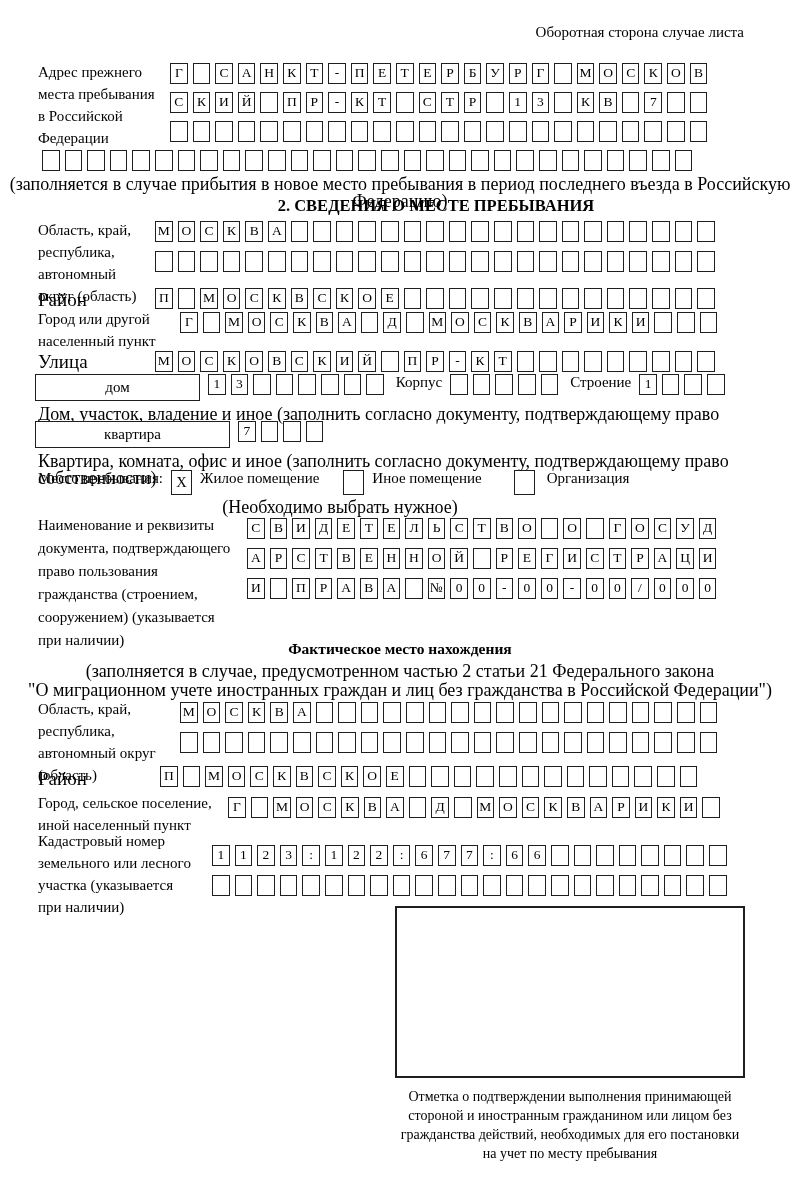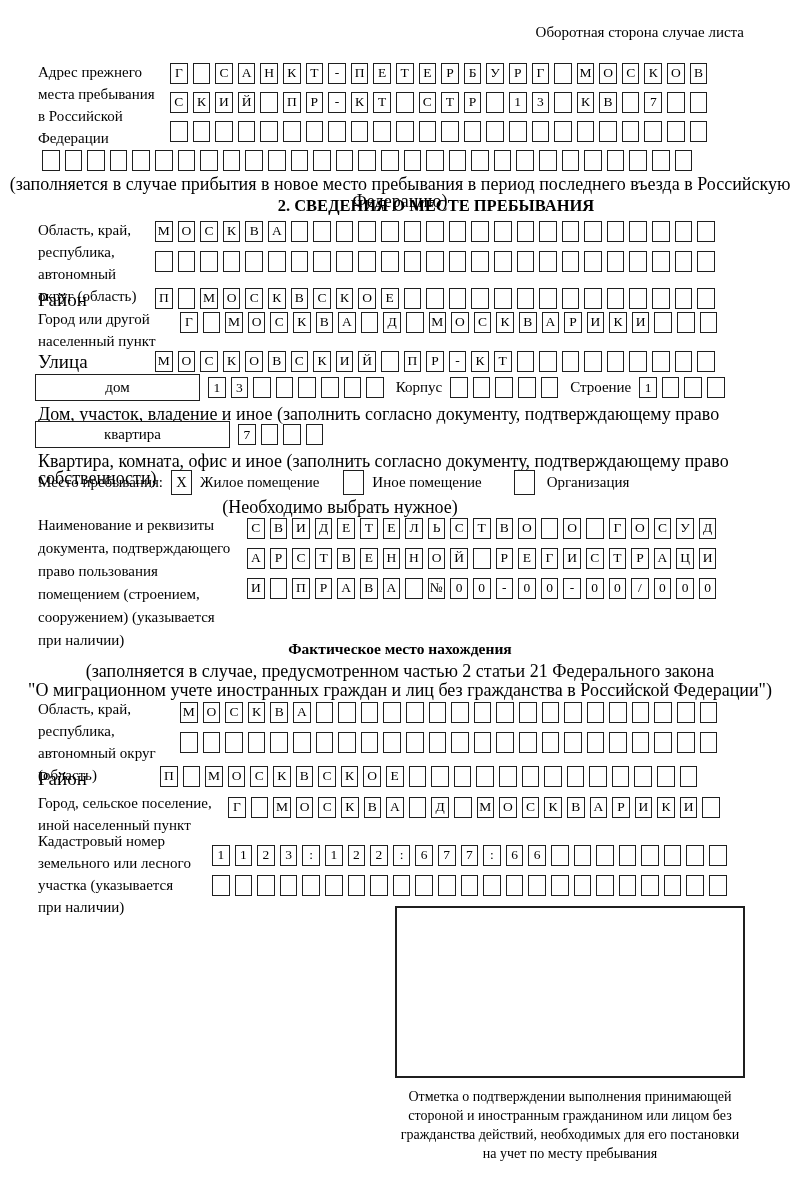--- a/index.html
+++ b/index.html
@@ -35,21 +35,21 @@
   .sub-title { font-size: 15.5px; font-weight: bold; }
   .widebox {
     border: 1.7px solid #1f1f1f;
     height: 27px;
     display: flex;
     align-items: center;
     justify-content: center;
     font-size: 15px;
     background: #fff;
   }
-  .inline-row { display: flex; align-items: center; }
+  .inline-row { display: flex; align-items: flex-start; }
   .inline-row .gap { width: 8px; flex: none; }
   .inline-row .gap-l { width: 12px; flex: none; }
   .small-lbl { font-size: 15px; white-space: nowrap; }
   .checkbox {
     flex: none;
     width: 21px;
     height: 25px;
     border: 1.6px solid #1f1f1f;
     display: flex;
     align-items: center;
@@ -447,21 +447,21 @@
       <span class="gap"></span>
     <span class="checkbox"></span>
     <span class="gap-l"></span>
     <span class="small-lbl">Организация</span>
   </div>
 
   <div id="s2-doc-label" class="abs lbl doc-lbl">
     <span>Наименование и реквизиты</span>
     <span>документа, подтверждающего</span>
     <span>право пользования</span>
-    <span>помещением (строением,</span>
+    <span>гражданства (строением,</span>
     <span>сооружением) (указывается</span>
     <span>при наличии)</span>
   </div>
   <div id="s2-doc-r0" class="abs cells">
       <span class="cell">С</span>
       <span class="cell">В</span>
       <span class="cell">И</span>
       <span class="cell">Д</span>
       <span class="cell">Е</span>
       <span class="cell">Т</span>

